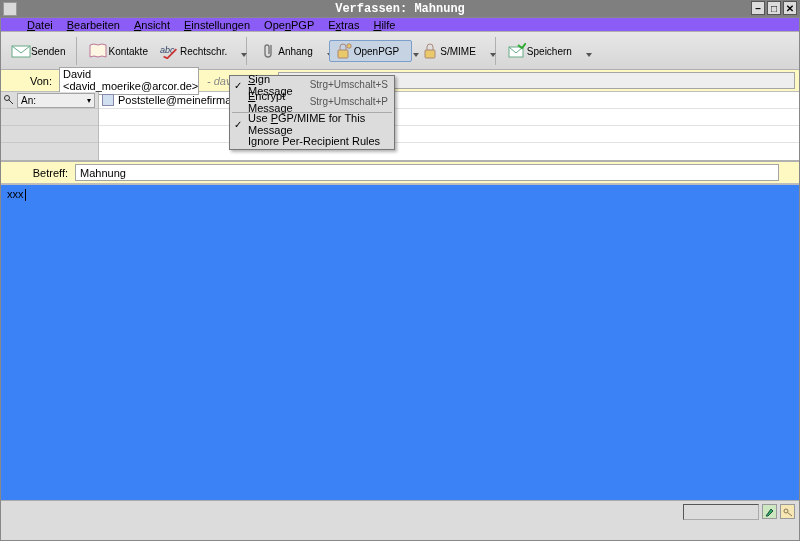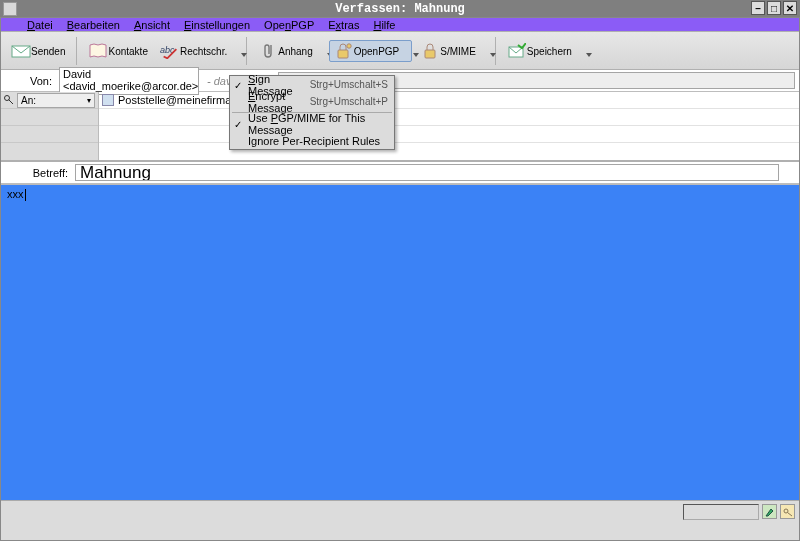--- a/index.html
+++ b/index.html
@@ -104,21 +104,21 @@
     top:12px;
     width:0;height:0;
     border-left:3px solid transparent;
     border-right:3px solid transparent;
     border-top:4px solid #555;
   }
   .active-dd { background:#c6d3e3;border:1px solid #7b9ecb;border-radius:2px; }
   .from-row, .to-row-wrap, .subject-row {
     display:flex;
     align-items:center;
-    background:#ffffff;
+    background:#fef9c3;
     border-bottom:1px solid #bdbdbd;
   }
   .from-row { height:22px; padding:0 4px; gap:4px;}
   .lbl { width:50px; text-align:right; padding-right:3px;}
   .from-select {
     border:1px solid #a5a5a5;
     background:#fff;
     height:28px;
     font-size:11px;
     padding:0 3px;
@@ -156,21 +156,21 @@
     font-size:10px;flex:1;padding:0 3px;display:flex;align-items:center;
     justify-content:space-between;
   }
   .rec-right { flex:1; }
   .rec-right-row {
     height:17px;border-bottom:1px solid #e2e2e2;display:flex;align-items:center;padding:0 3px;gap:4px;
   }
   .person-icon { width:12px;height:12px;background:#d0e0f0;border:1px solid #88a; }
   .subject-row { height:22px; padding:0 20px; gap:4px;}
   .subject-input {
-    flex:1;background:#fff;border:1px solid #a5a5a5;height:17px;padding:0 4px;font-size:17px;
+    flex:1;background:#fff;border:1px solid #a5a5a5;height:17px;padding:0 4px;font-size:11px;
   }
   .body-area {
     background:#3b82f6;
     border-top:1px solid #bbb;
     height: 316px;
     padding:3px 6px;
     font-size:11px;
     position:relative;
   }
   .body-cursor::after {

